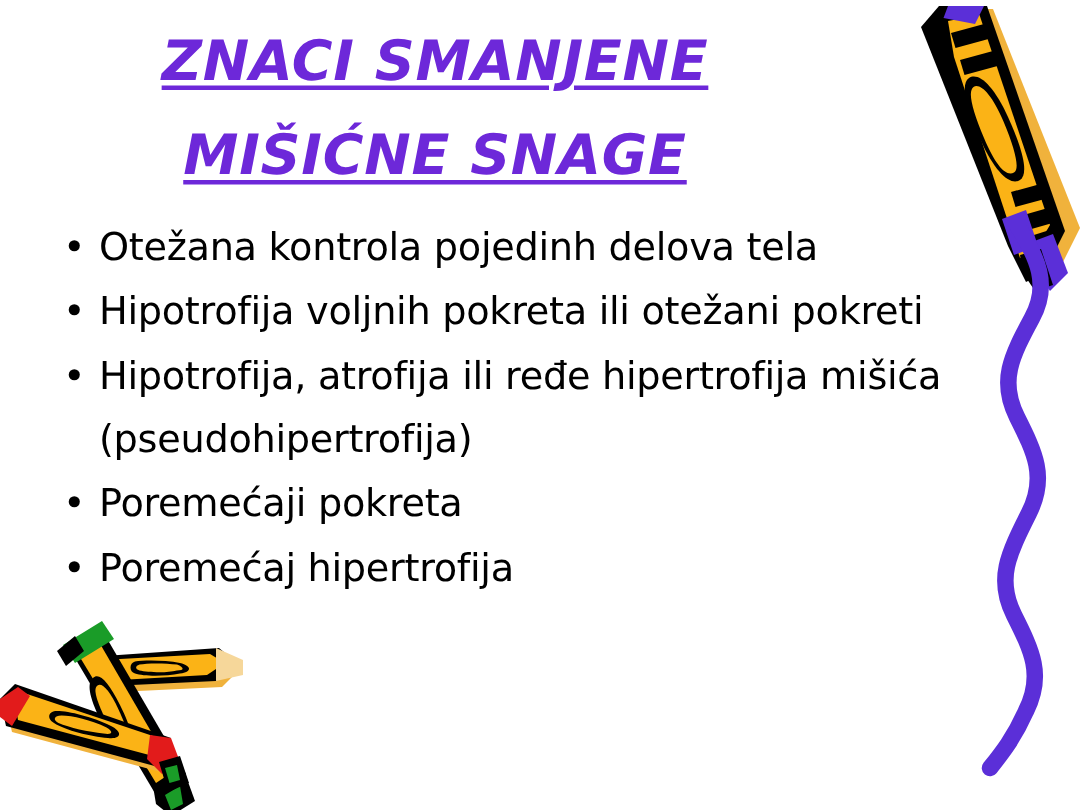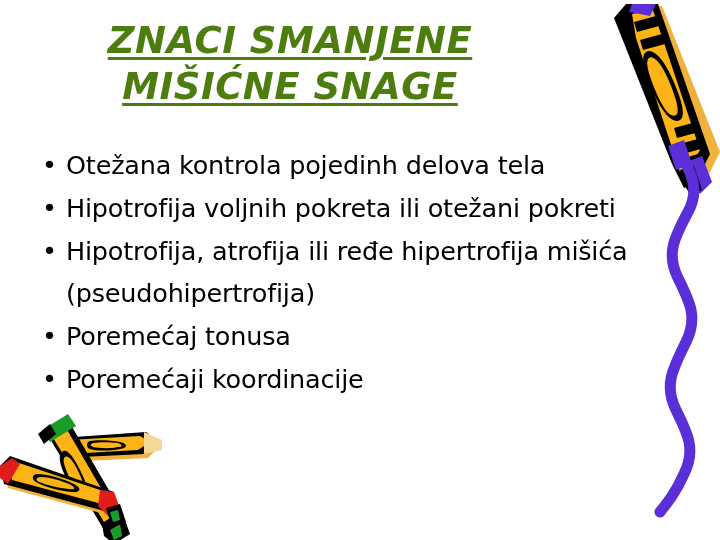--- a/index.html
+++ b/index.html
@@ -28,28 +28,28 @@
     text-align: center;
     line-height: 1.0;
   }
   .title-line {
     display: inline-block;
     font-family: "DejaVu Sans", sans-serif;
     font-weight: bold;
     font-style: italic;
     font-size: 37px;
     letter-spacing: 0.5px;
-    color: #4d7c0f;
+    color: #6d28d9;
     text-decoration: underline;
     text-decoration-thickness: 3px;
     text-underline-offset: 4px;
     white-space: nowrap;
   }
   #title-line-2 {
-    margin-top: 9px;
+    margin-top: 26px;
   }
 
   
   #body-block {
     position: absolute;
     left: 36px;
     top: 144px;
     width: 640px;
   }
   .bullet-item {
@@ -120,26 +120,26 @@
       <span class="bullet-text">Hipotrofija voljnih pokreta ili otežani pokreti</span>
     </div>
 
     <div class="bullet-item">
       <span class="bullet-dot">•</span>
       <span class="bullet-text">Hipotrofija, atrofija ili ređe hipertrofija mišića (pseudohipertrofija)</span>
     </div>
 
     <div class="bullet-item">
       <span class="bullet-dot">•</span>
-      <span class="bullet-text">Poremećaj tonusa</span>
-    </div>
-
-    <div class="bullet-item">
-      <span class="bullet-dot">•</span>
-      <span class="bullet-text">Poremećaji koordinacije</span>
+      <span class="bullet-text">Poremećaji pokreta</span>
+    </div>
+
+    <div class="bullet-item">
+      <span class="bullet-dot">•</span>
+      <span class="bullet-text">Poremećaj hipertrofija</span>
     </div>
 
   </div>
 
   <div class="deco" id="crayon-top-right">
     <svg viewBox="0 0 124 190" width="124" height="190" aria-hidden="true">
 
       <path d="M38 2 L66 2 L124 148 L110 176 L96 182 L30 30 Z" fill="#f0b23c"></path>
 
       <path d="M30 0 L62 0 L114 150 L100 178 L88 184 L76 160 L18 14 Z" fill="#000000"></path>

